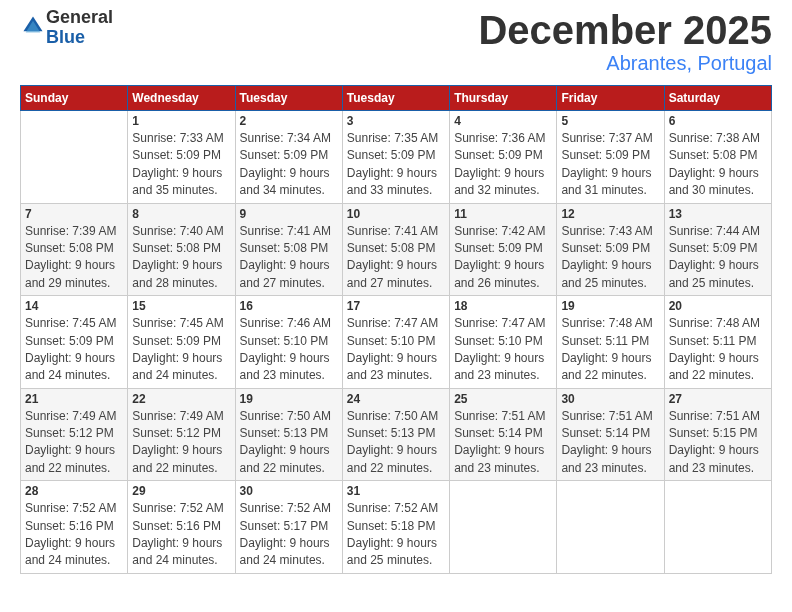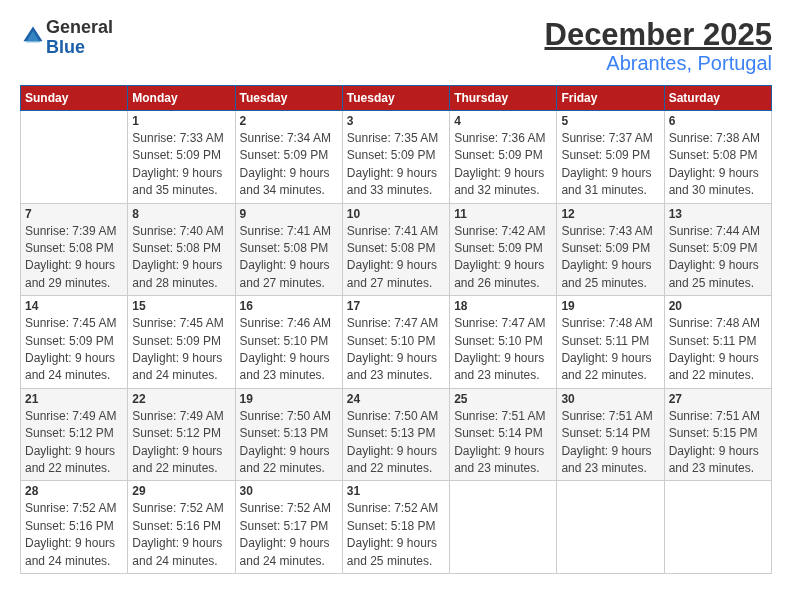--- a/index.html
+++ b/index.html
@@ -7,21 +7,21 @@
       font-family: Arial, sans-serif;
       background: #fff;
       width: 792px;
       height: 612px;
       overflow: hidden;
     }
     .page {
       width: 792px;
       height: 612px;
       background: #fff;
-      padding: 18px 20px 12px 20px;
+      padding: 8px 20px 12px 20px;
     }
     .header {
       display: flex;
       justify-content: space-between;
       align-items: flex-start;
       margin-bottom: 10px;
     }
     .logo {
       display: flex;
       align-items: center;
@@ -36,25 +36,24 @@
     .logo-blue { color: #1a5fa8; }
     .logo-icon {
       width: 22px;
       height: 22px;
       margin-left: 2px;
     }
     .title-block {
       text-align: right;
     }
     .month-title {
-      font-size: 31px;
+      font-size: 40px;
       font-weight: bold;
       color: #333;
       line-height: 1.1;
-      text-decoration: underline;
     }
     .location {
       font-size: 20px;
       color: #3b82f6;
     }
     .calendar {
       width: 100%;
       border-collapse: collapse;
       table-layout: fixed;
     }
@@ -117,21 +116,21 @@
     <div class="title-block">
       <div class="month-title">December 2025</div>
       <div class="location">Abrantes, Portugal</div>
     </div>
   </div>
 
   <table class="calendar">
     <thead>
       <tr>
         <th>Sunday</th>
-        <th>Monday</th>
+        <th>Wednesday</th>
         <th>Tuesday</th>
         <th>Tuesday</th>
         <th>Thursday</th>
         <th>Friday</th>
         <th>Saturday</th>
       </tr>
     </thead>
     <tbody id="calendar-body">
     <tr>
           <td class="empty-cell"></td>

